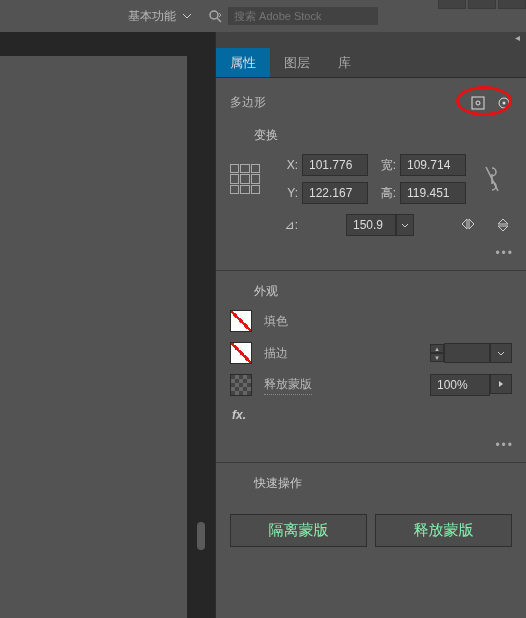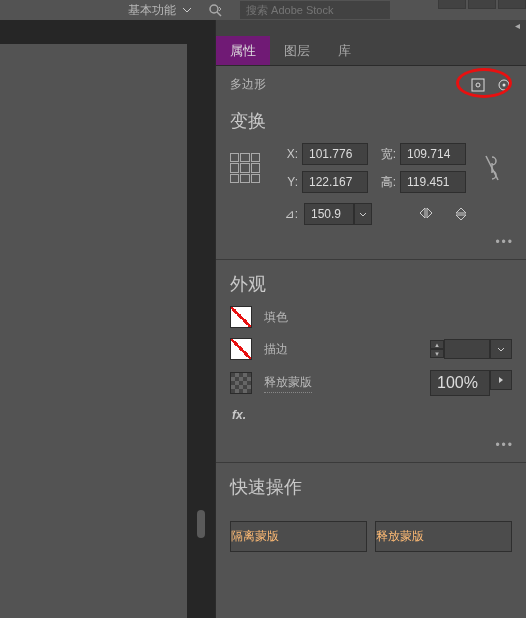--- a/index.html
+++ b/index.html
@@ -1,78 +1,78 @@
 <!DOCTYPE html>
 <html><head>
 <meta charset="utf-8">
 <style>
 * { margin: 0; padding: 0; box-sizing: border-box; }
 body { width: 526px; height: 618px; background: #323232; font-family: "Microsoft YaHei", Arial, sans-serif; color: #b8b8b8; font-size: 12px; overflow: hidden; }
-.topbar { height: 20px; background: #535353; display: flex; align-items: center; padding: 0 8px; position: relative; }
+.topbar { height: 32px; background: #535353; display: flex; align-items: center; padding: 0 8px; position: relative; }
 .workspace { display: flex; align-items: center; gap: 6px; margin-left: 120px; }
 .workspace-chev { width: 10px; }
-.search-area { display: flex; align-items: center; gap: 18px; margin-left: 16px; }
+.search-area { display: flex; align-items: center; gap: 6px; margin-left: 16px; }
 .search-box { background: #424242; border: none; color: #999; padding: 3px 6px; width: 150px; font-size: 11px; }
 .top-icons { position: absolute; right: 0; top: -5px; display: flex; gap: 2px; }
 .top-icons > div { width: 28px; height: 14px; border: 1px solid #3a3a3a; background: #424242; }
 
 .main { display: flex; height: calc(100% - 20px); }
 .canvas-area { width: 218px; background: #262626; position: relative; }
 .canvas-content { position: absolute; top: 24px; left: 0; right: 28px; bottom: 0; background: #535353; }
 .scroll-thumb { position: absolute; right: 10px; top: 490px; width: 8px; height: 28px; background: #5a5a5a; border-radius: 4px; }
 
 .panel { flex: 1; background: #535353; border-left: 1px solid #2b2b2b; display: flex; flex-direction: column; }
 .flyout-tab { height: 16px; background: #424242; position: relative; }
 .flyout-tab::after { content: "◂"; position: absolute; right: 6px; top: 0; color: #aaa; font-size: 10px; }
 
 .tabs { display: flex; background: #424242; height: 30px; border-bottom: 1px solid #2b2b2b; }
 .tab { padding: 0 14px; display: flex; align-items: center; color: #aaa; cursor: pointer; font-size: 13px; }
-.tab.active { background: #701a75; color: #ddd; }
-
-.shape-header { display: flex; align-items: center; justify-content: space-between; padding: 10px 14px 8px; }
+.tab.active { background: #0369a1; color: #ddd; }
+
+.shape-header { display: flex; align-items: center; justify-content: space-between; padding: 16px 14px 8px; }
 .shape-icons { display: flex; align-items: center; gap: 10px; position: relative; }
 .red-circle { position: absolute; left: -14px; top: -9px; width: 56px; height: 30px; border: 3px solid #e81010; border-radius: 50%; pointer-events: none; }
 .icon-box { width: 16px; height: 16px; display: flex; align-items: center; justify-content: center; }
 
 .section { padding: 8px 14px 4px; }
-.section-title { color: #c9c9c9; margin-bottom: 10px; font-size: 18px; }
+.section-title { color: #c9c9c9; margin-bottom: 10px; font-size: 12px; margin-left: 24px; }
 
 .transform { display: grid; grid-template-columns: 40px 1fr 40px; gap: 6px; align-items: center; }
 .ref-grid { width: 30px; height: 30px; display: grid; grid-template-columns: repeat(3,1fr); grid-template-rows: repeat(3,1fr); gap: 1px; }
 .ref-grid > div { border: 1px solid #aaa; }
 .xy-col { display: flex; flex-direction: column; gap: 6px; }
 .xy-col.wh { margin-left: -6px; }
 .field-row { display: flex; align-items: center; gap: 4px; }
 .field-label { color: #c9c9c9; width: 22px; text-align: right; }
 .num-input { background: #424242; border: 1px solid #2e2e2e; color: #ddd; padding: 3px 6px; width: 66px; font-size: 12px; text-align: left; }
 .link-col { display: flex; align-items: center; justify-content: center; }
 
 .angle-row { display: flex; align-items: center; gap: 6px; margin-top: 10px; padding-left: 46px; }
-.angle-select { display: flex; }
+.angle-select { display: flex; margin-left: 42px; }
 .angle-btn { background: #424242; border: 1px solid #2e2e2e; width: 18px; display: flex; align-items: center; justify-content: center; cursor: pointer; }
 .flip-icons { display: flex; gap: 20px; margin-left: 40px; }
 
 .more-dots { text-align: right; padding: 6px 12px; color: #aaa; letter-spacing: 2px; cursor: pointer; }
 
 .appearance-row { display: flex; align-items: center; gap: 12px; margin-bottom: 10px; }
 .swatch { width: 22px; height: 22px; border: 1px solid #2b2b2b; cursor: pointer; position: relative; }
 .swatch.none::after { content: ""; position: absolute; inset: 0; background: linear-gradient(to top right, transparent 45%, #e81010 45%, #e81010 55%, transparent 55%), #fff; }
 .swatch.checker { background-image: linear-gradient(45deg,#666 25%,transparent 25%),linear-gradient(-45deg,#666 25%,transparent 25%),linear-gradient(45deg,transparent 75%,#666 75%),linear-gradient(-45deg,transparent 75%,#666 75%); background-size: 8px 8px; background-position: 0 0,0 4px,4px -4px,-4px 0; background-color: #444; }
 .stroke-size { display: flex; align-items: center; }
 .spinner { width: 14px; display: flex; flex-direction: column; }
 .spinner > div { height: 9px; background: #424242; border: 1px solid #2e2e2e; font-size: 7px; display: flex; align-items: center; justify-content: center; cursor: pointer; }
 .stroke-field { background: #424242; border: 1px solid #2e2e2e; width: 46px; height: 20px; }
 .dd-btn { background: #424242; border: 1px solid #2e2e2e; width: 22px; height: 20px; display: flex; align-items: center; justify-content: center; cursor: pointer; }
-.opacity-input { background: #424242; border: 1px solid #2e2e2e; color: #ddd; padding: 3px 6px; width: 60px; font-size: 16px; }
+.opacity-input { background: #424242; border: 1px solid #2e2e2e; color: #ddd; padding: 3px 6px; width: 60px; font-size: 12px; }
 .fx-row { padding: 2px 2px 6px; font-style: italic; color: #c9c9c9; font-weight: bold; }
 .dotted-under { border-bottom: 1px dotted #888; padding-bottom: 1px; }
 
 .quick-btns { padding: 8px 14px; }
 .quick-row { display: flex; gap: 8px; margin-bottom: 8px; }
-.qbtn { flex: 1; background: #4c4c4c; border: 1px solid #2e2e2e; color: #fdba74; padding: 6px 0; cursor: pointer; font-size: 12px; }
+.qbtn { flex: 1; background: #4c4c4c; border: 1px solid #2e2e2e; color: #86efac; padding: 6px 0; text-align: center; cursor: pointer; font-size: 15px; }
 
 .divider { height: 1px; background: #3a3a3a; margin: 4px 0; }
 
 svg { display: block; }
 </style>
 </head>
 <body>
 
 <div class="topbar">
   <div class="workspace">

